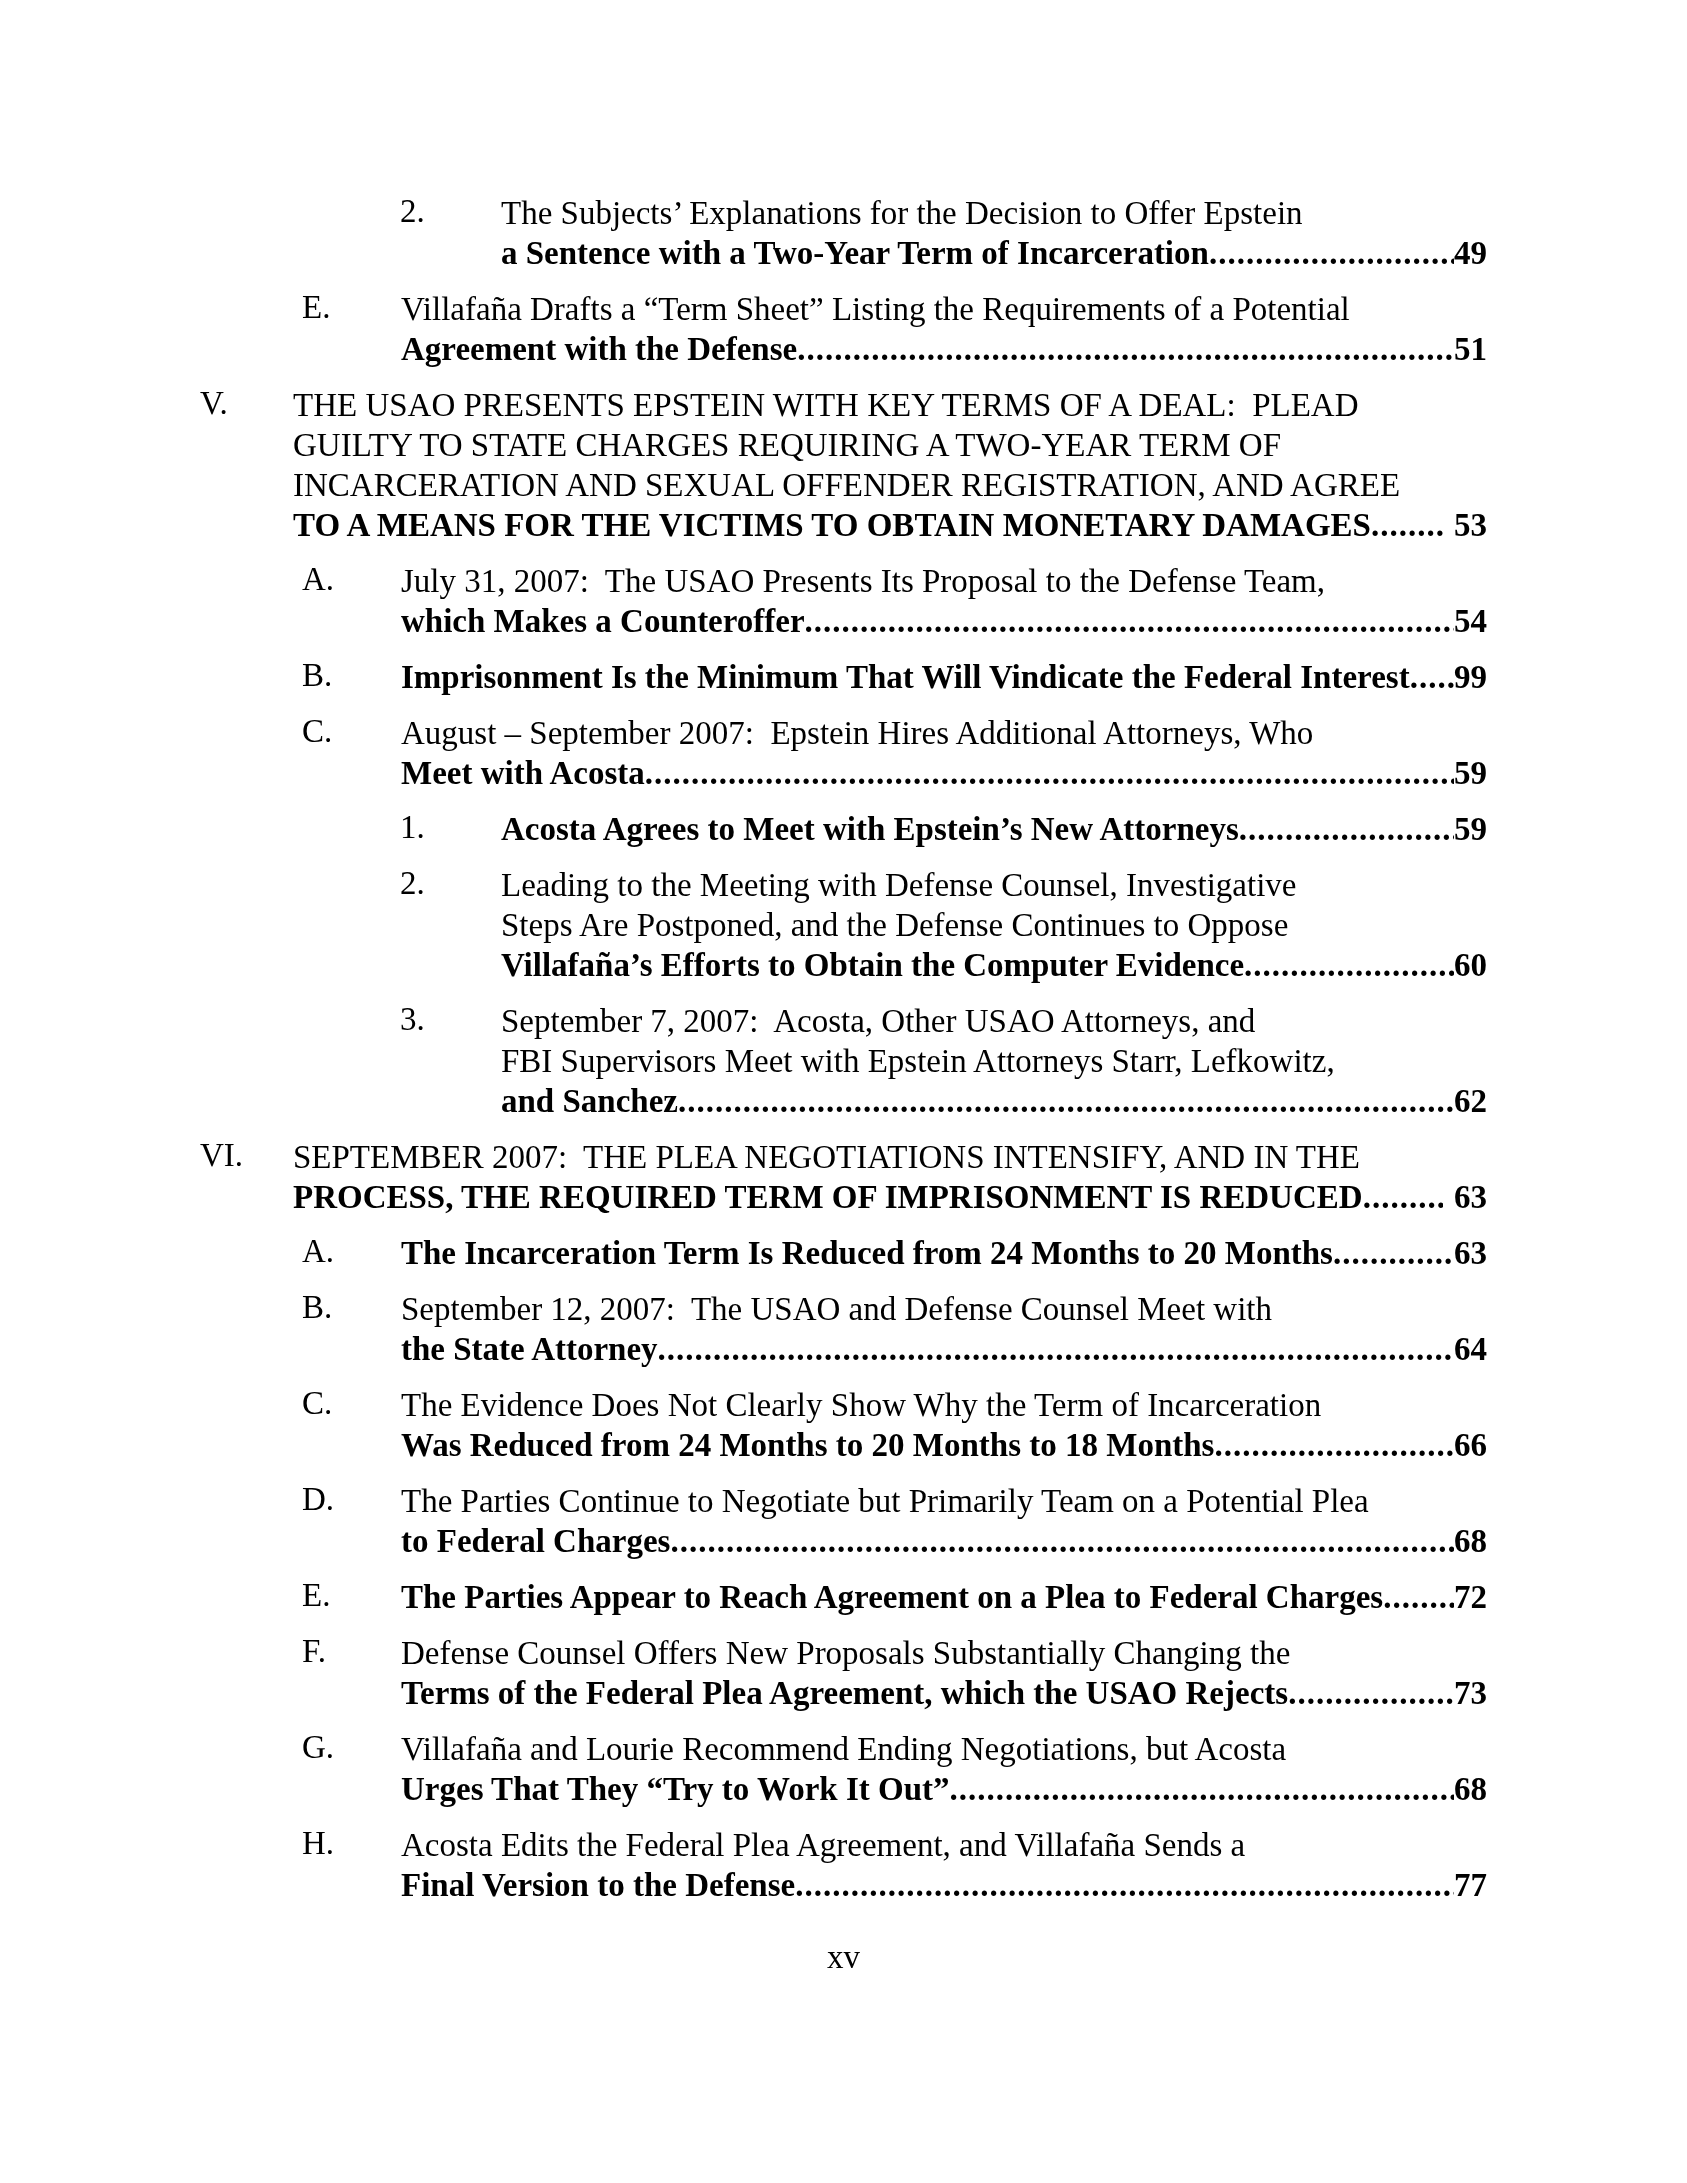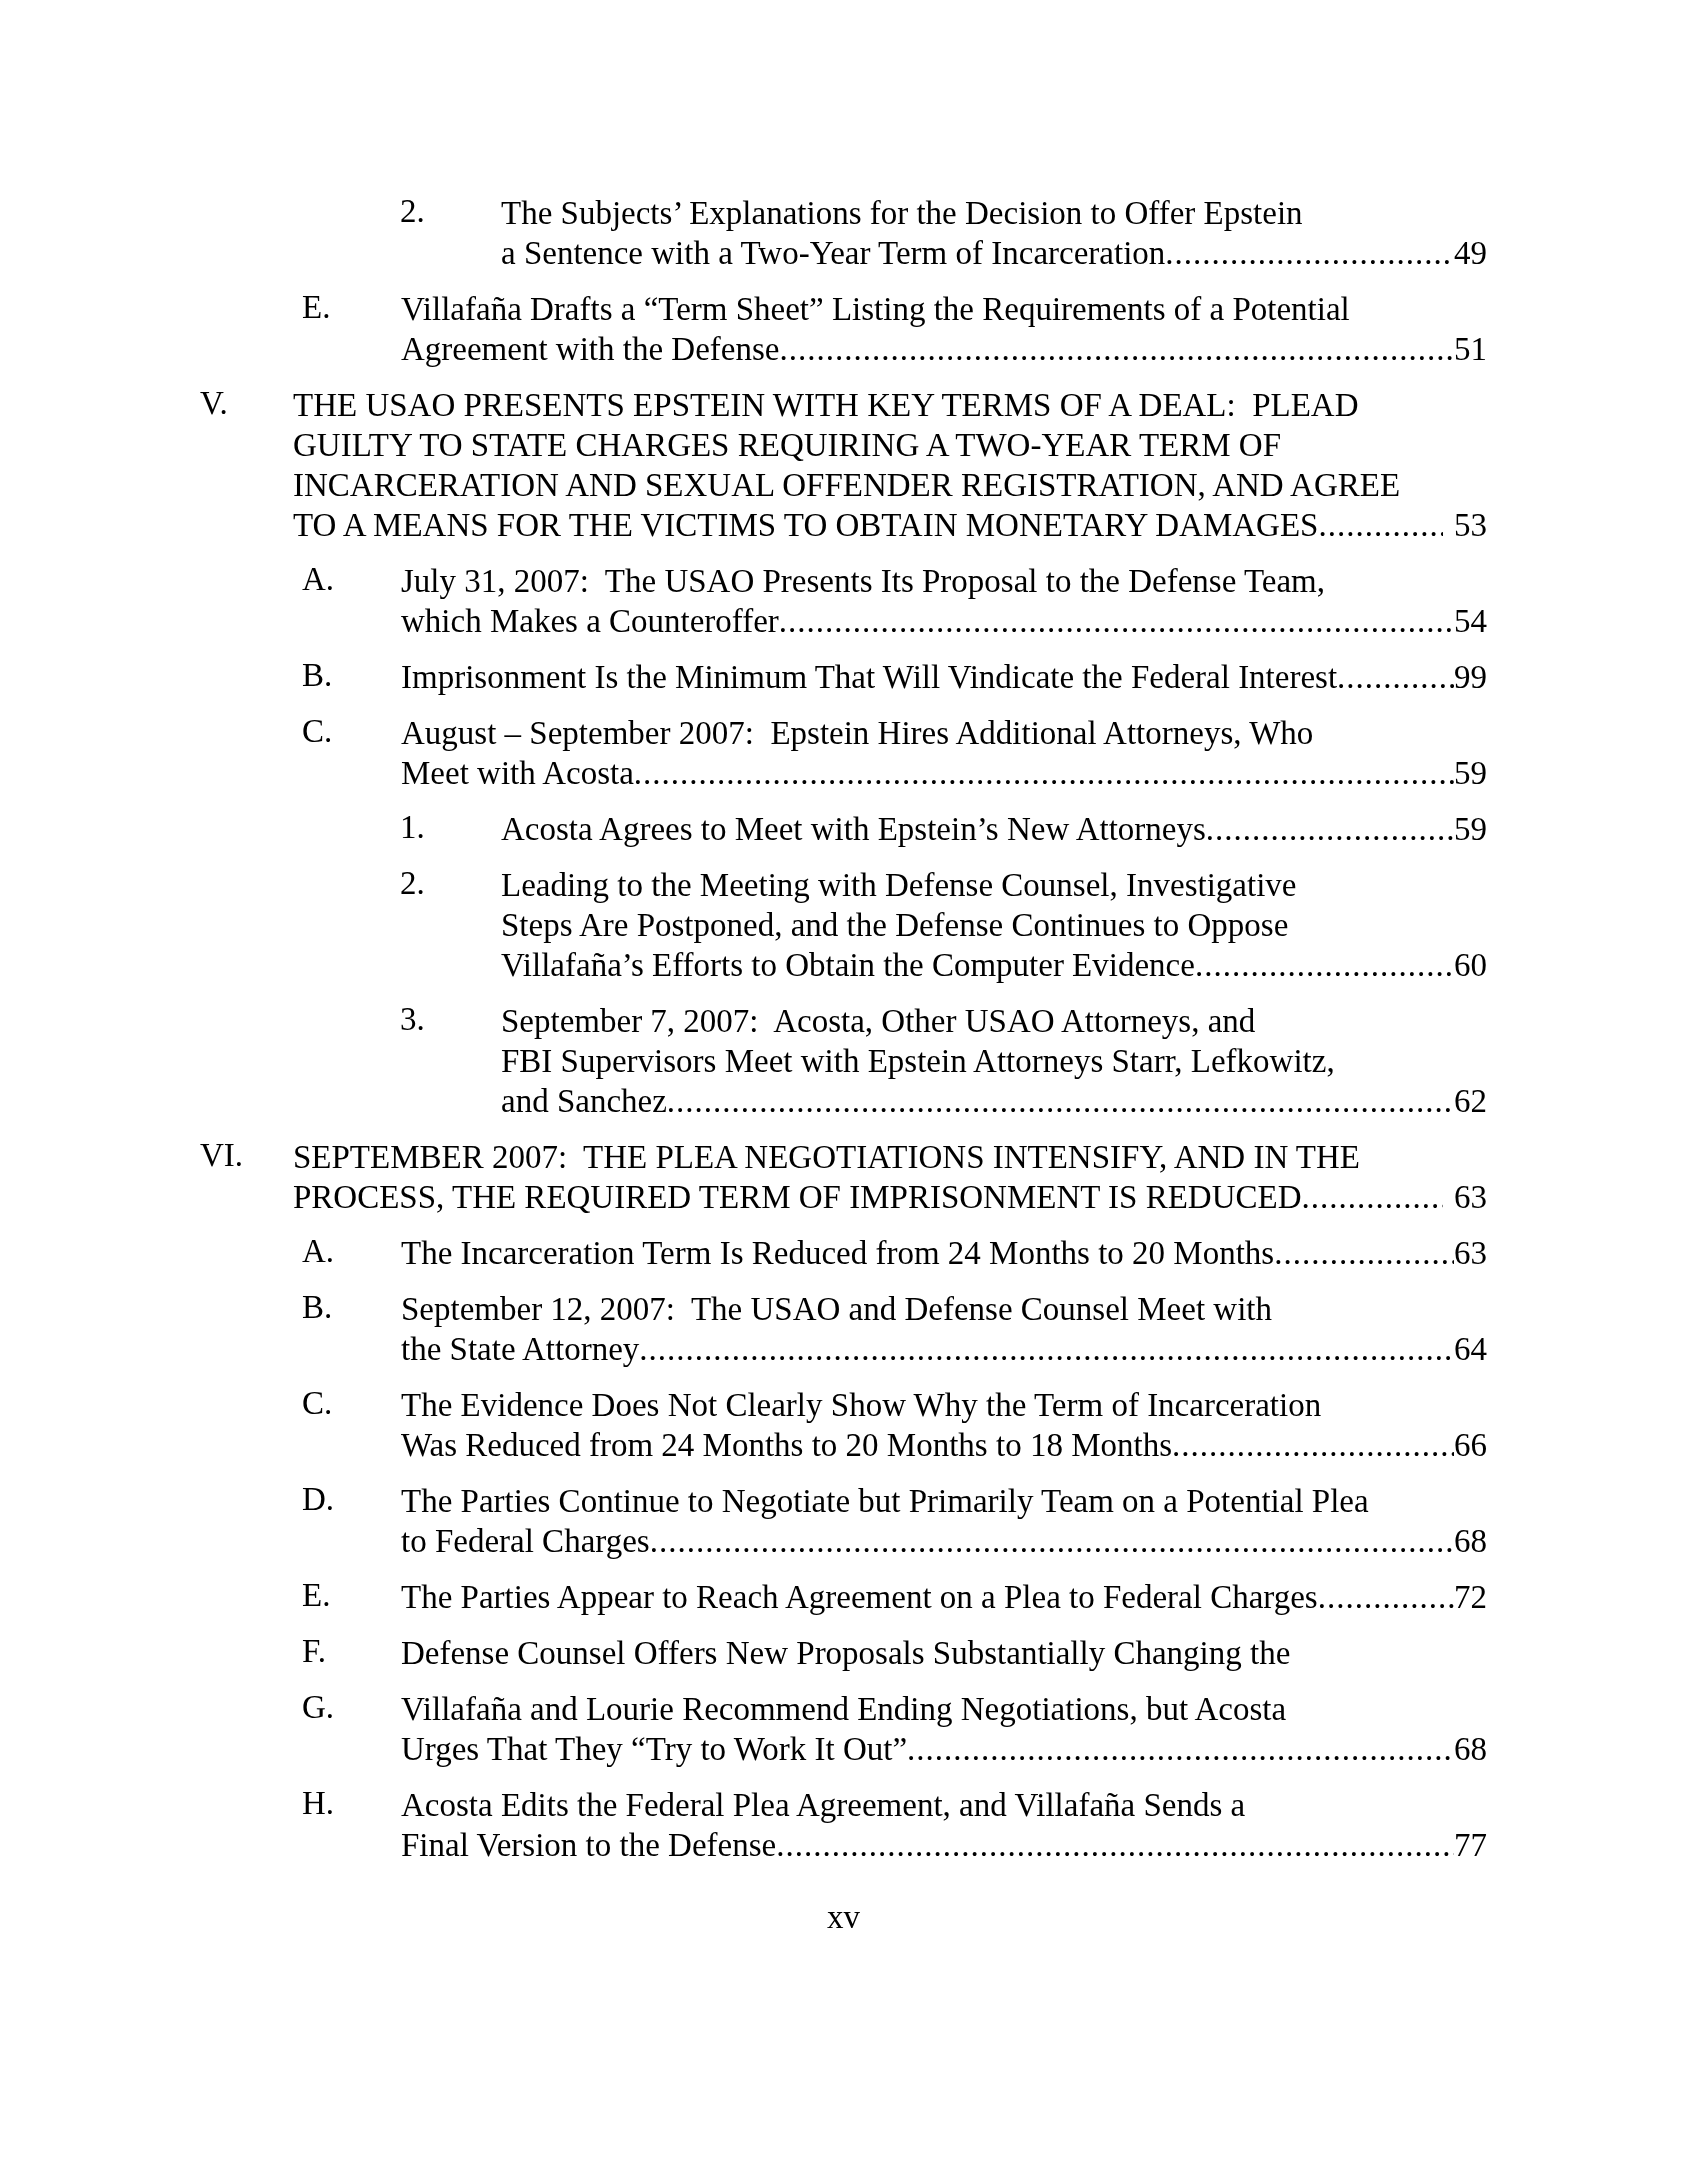--- a/index.html
+++ b/index.html
@@ -37,20 +37,21 @@
     flex: 1 1 auto;
     min-width: 0;
   }
   .line {
     line-height: 40px;
     white-space: pre;
   }
   .line.last {
     display: flex;
     align-items: baseline;
+    font-weight: bold;
   }
   .txt { flex: 0 0 auto; }
   .leader {
     flex: 1 1 auto;
     overflow: hidden;
     white-space: nowrap;
     letter-spacing: 1px;
   }
   .leader::after {
     content: "................................................................................................................................................................................................................................................................";
@@ -245,20 +246,25 @@
         <span class="leader"></span>
         <span class="pg">72</span>
       </div>
     </div>
   </div>
 
   <div class="entry lvl-letter">
     <div class="lbl">F.</div>
     <div class="body">
       <div class="line">Defense Counsel Offers New Proposals Substantially Changing the</div>
+      <div class="line last">
+        <span class="txt">Terms of the Federal Plea Agreement, which the USAO Rejects</span>
+        <span class="leader"></span>
+        <span class="pg">73</span>
+      </div>
     </div>
   </div>
 
   <div class="entry lvl-letter">
     <div class="lbl">G.</div>
     <div class="body">
       <div class="line">Villafaña and Lourie Recommend Ending Negotiations, but Acosta</div>
       <div class="line last">
         <span class="txt">Urges That They “Try to Work It Out”</span>
         <span class="leader"></span>

